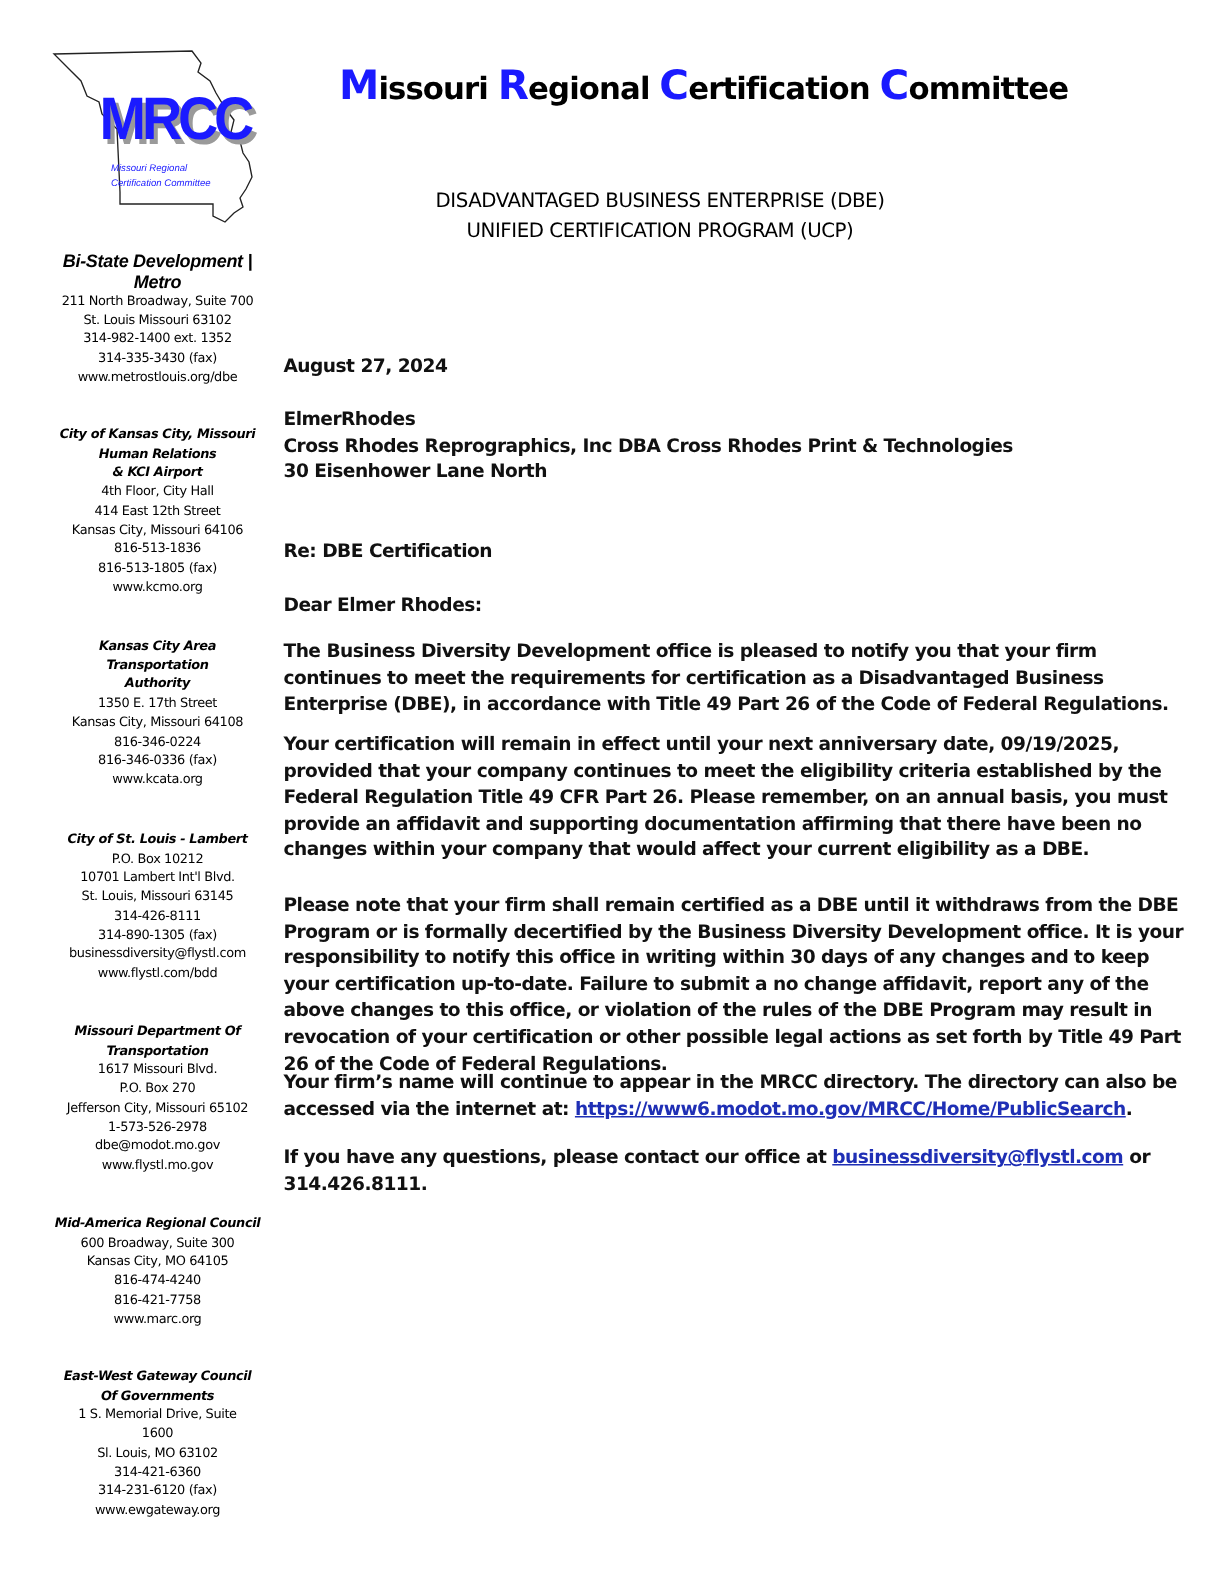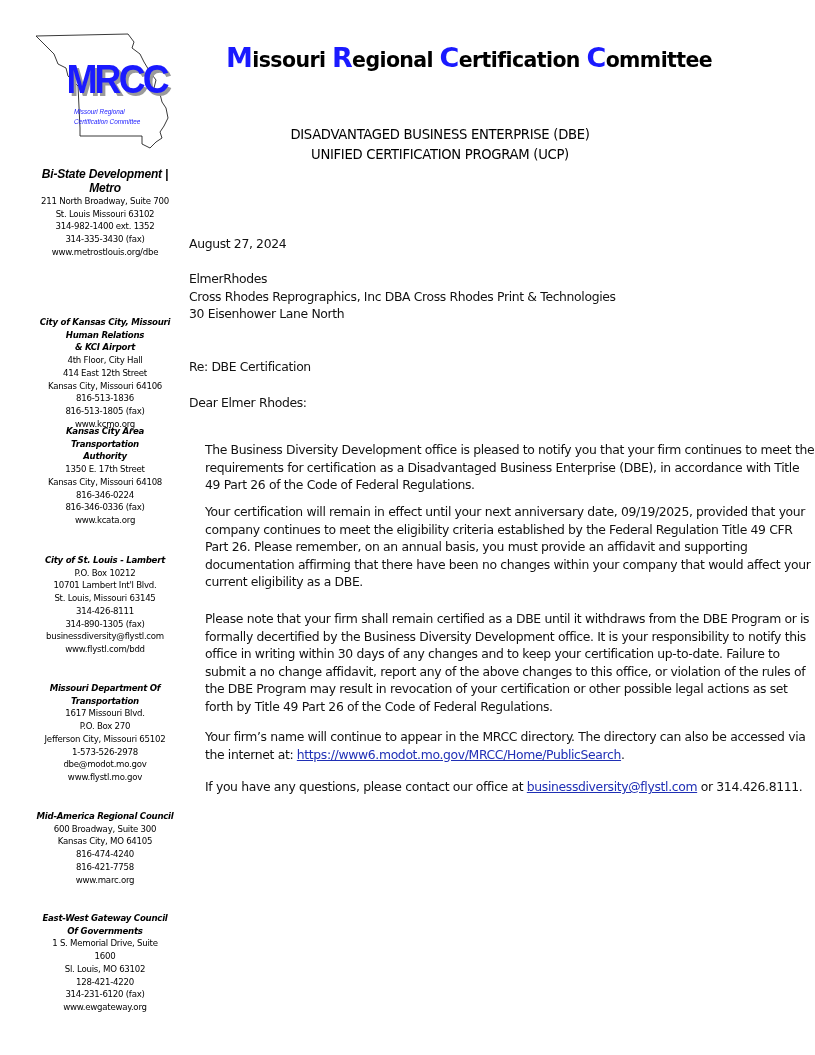--- a/index.html
+++ b/index.html
@@ -29,22 +29,22 @@
     }
     .sb-block { position: absolute; left: 0; width: 142px; }
     .sb-name { font-weight: bold; font-style: italic; }
     .sb-name.big { font-family: "Liberation Sans", sans-serif; font-size: 12px; line-height: 14px; letter-spacing: -0.2px; }
 
     .letter {
       position: absolute; left: 189px; top: 235px; width: 610px;
       font-family: "DejaVu Sans", sans-serif; font-size: 12.4px; line-height: 17.6px;
       letter-spacing: -0.35px; color: #111;
     }
-    .letter .blk { position: absolute; left: 0; width: 610px; }
-    .letter p { margin: 16px; }
+    .letter .blk { position: absolute; left: 0; width: 610px; font-weight: bold; }
+    .letter p { margin: 0; }
     a.link { color: #1f2fb5; text-decoration: underline; }
   </style>
 </head>
 <body>
 
 <div class="logo">
   <svg viewBox="0 0 142 118">
     <path d="M4,4 L96,2 L102,10 L100,16 L108,22 L112,30 L118,40 L124,48 L122,56 L128,62 L130,70 L134,76 L136,86 L132,94 L128,100 L130,106 L124,110 L118,116 L110,112 L110,104 L48,104 L48,96 L46,54 L36,44 L34,36 L26,32 L22,22 L14,14 Z" fill="#ffffff" stroke="#222" stroke-width="0.9"></path>
     <text x="40" y="64" font-family="Liberation Sans, sans-serif" font-weight="bold" font-size="40" fill="#9a9a9a" letter-spacing="-3" transform="scale(0.93,1)">MRCC</text>
     <text x="37" y="61" font-family="Liberation Sans, sans-serif" font-weight="bold" font-size="40" fill="#1a1aff" letter-spacing="-3" transform="scale(0.93,1)">MRCC</text>
@@ -66,21 +66,21 @@
   <div class="sb-block" style="top:0px;">
     <div class="sb-name big">Bi-State Development |</div>
     <div class="sb-name big">Metro</div>
     <div>211 North Broadway, Suite 700</div>
     <div>St. Louis Missouri 63102</div>
     <div>314-982-1400 ext. 1352</div>
     <div>314-335-3430 (fax)</div>
     <div>www.metrostlouis.org/dbe</div>
   </div>
 
-  <div class="sb-block" style="top:117px;margin-top:32px;">
+  <div class="sb-block" style="top:117px;">
     <div class="sb-name">City of Kansas City, Missouri</div>
     <div class="sb-name">Human Relations</div>
     <div class="sb-name">&amp; KCI Airport</div>
     <div>4th Floor, City Hall</div>
     <div>414 East 12th Street</div>
     <div>Kansas City, Missouri 64106</div>
     <div>816-513-1836</div>
     <div>816-513-1805 (fax)</div>
     <div>www.kcmo.org</div>
   </div>
@@ -126,21 +126,21 @@
     <div>816-421-7758</div>
     <div>www.marc.org</div>
   </div>
 
   <div class="sb-block" style="top:745px;">
     <div class="sb-name">East-West Gateway Council</div>
     <div class="sb-name">Of Governments</div>
     <div>1 S. Memorial Drive, Suite</div>
     <div>1600</div>
     <div>Sl. Louis, MO 63102</div>
-    <div>128-421-4220</div>
+    <div>314-421-6360</div>
     <div>314-231-6120 (fax)</div>
     <div>www.ewgateway.org</div>
   </div>
 </div>
 
 <div class="letter">
   <div class="blk" style="top:0px;">August 27, 2024</div>
 
   <div class="blk" style="top:35px;">
     <div>ElmerRhodes</div>

